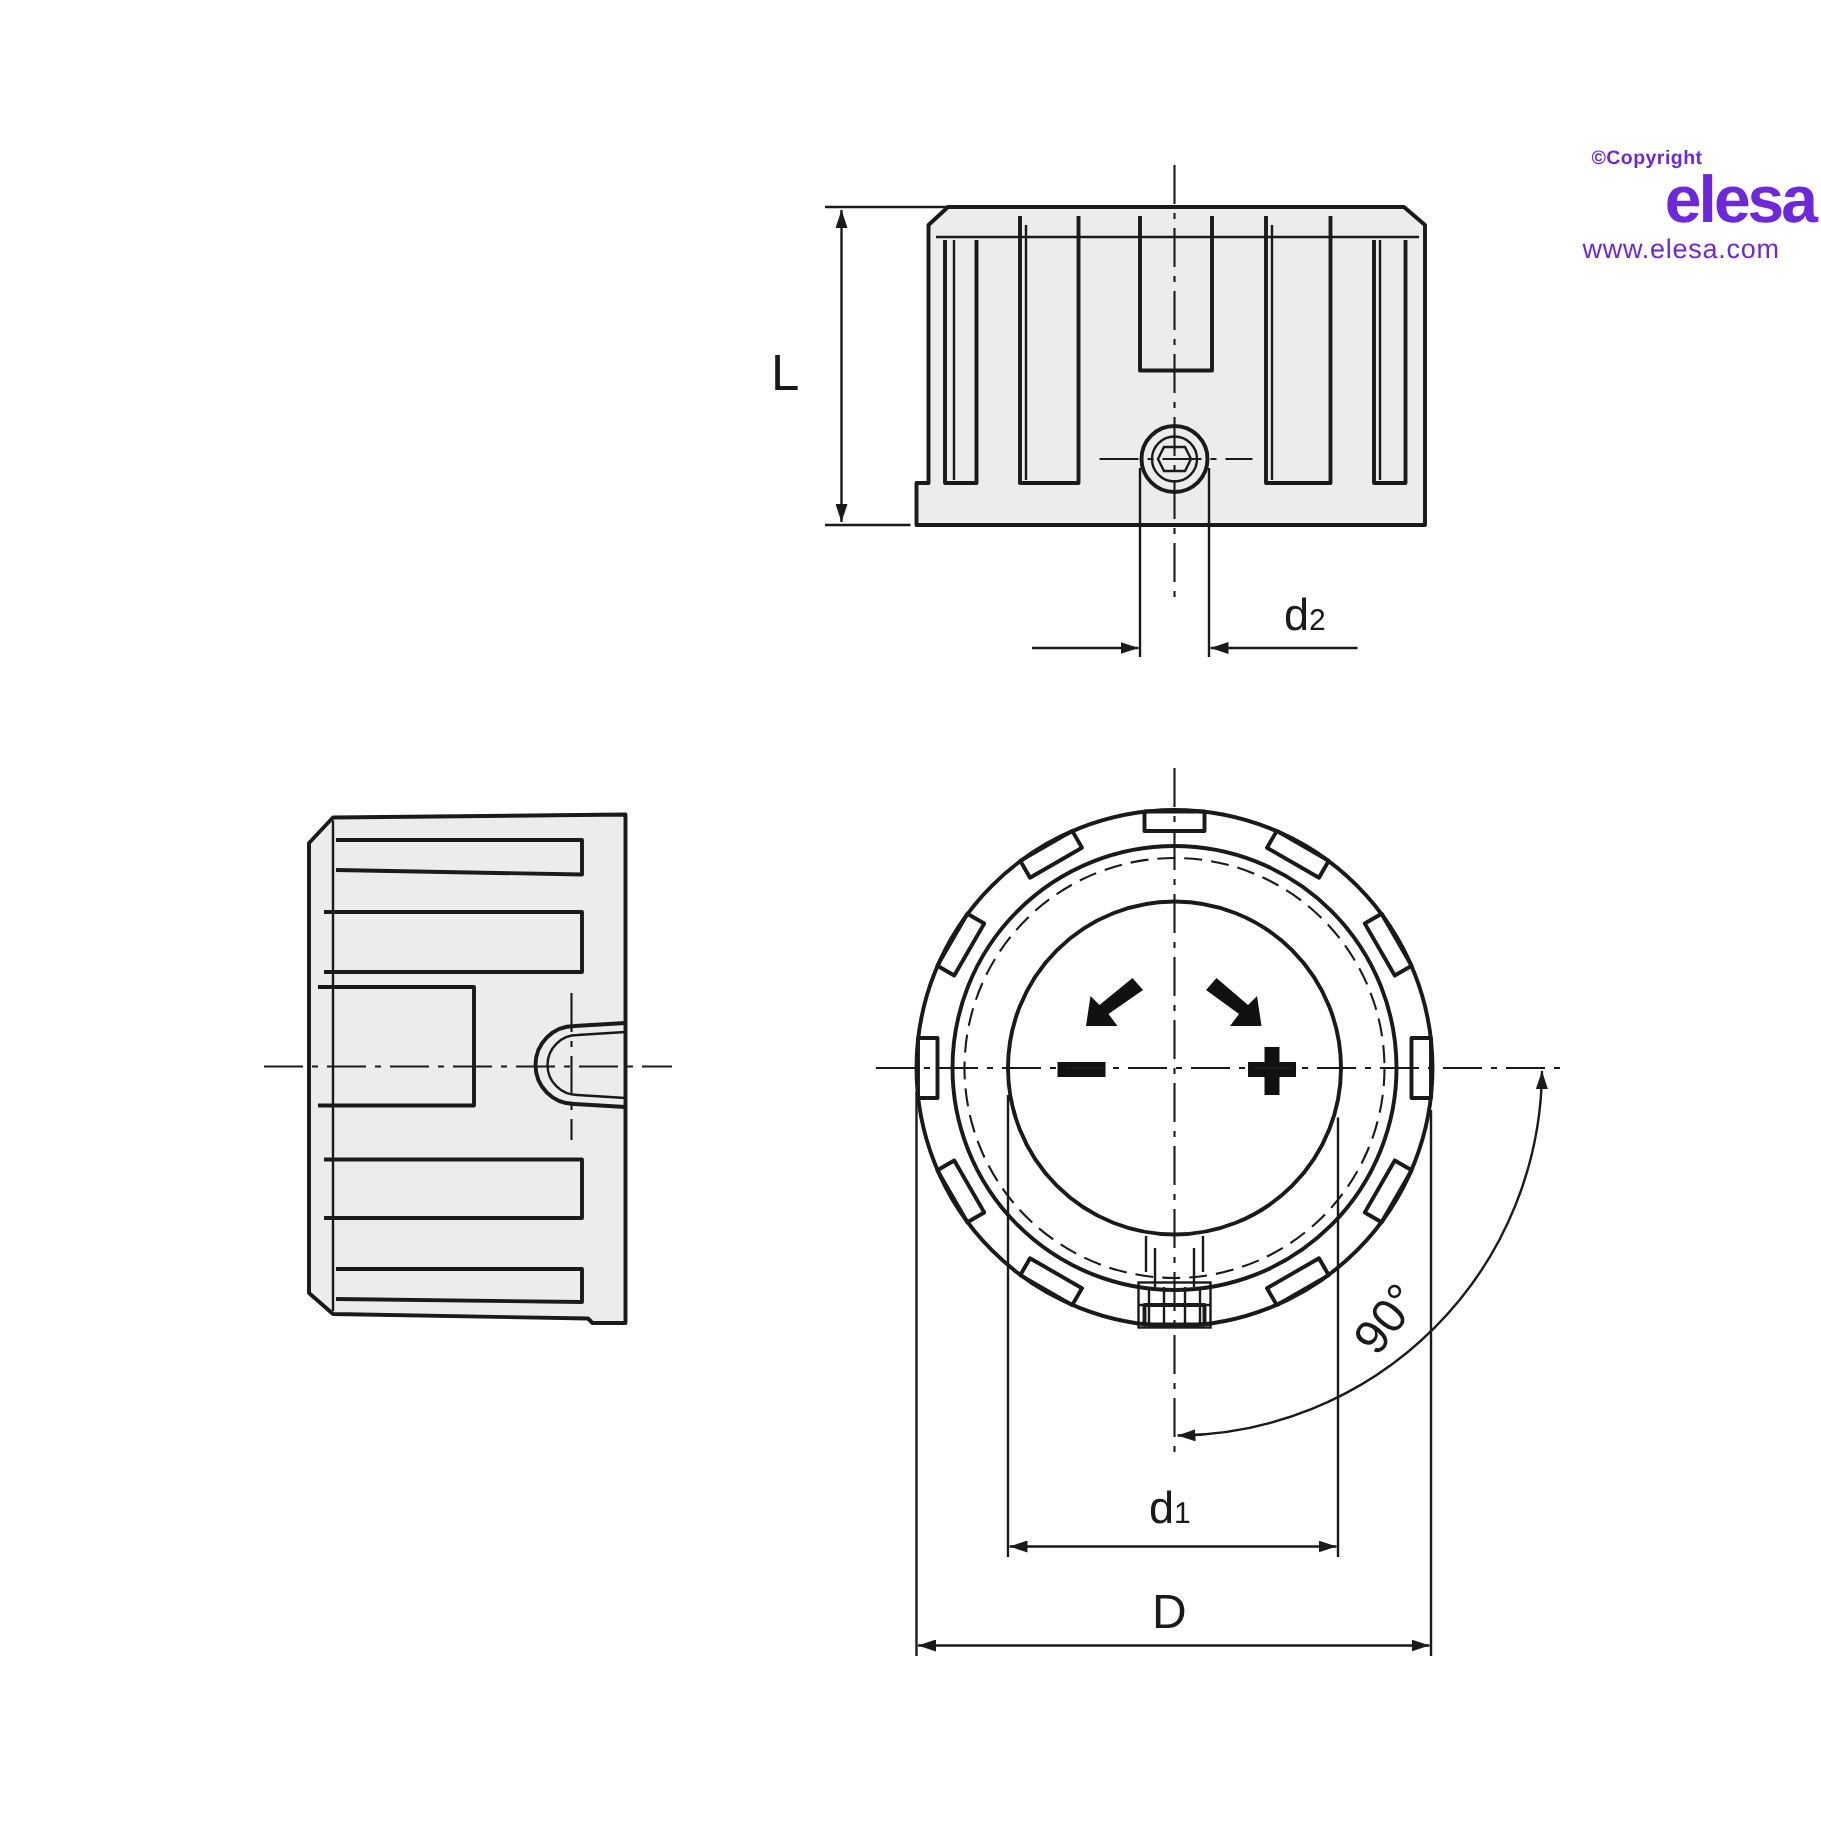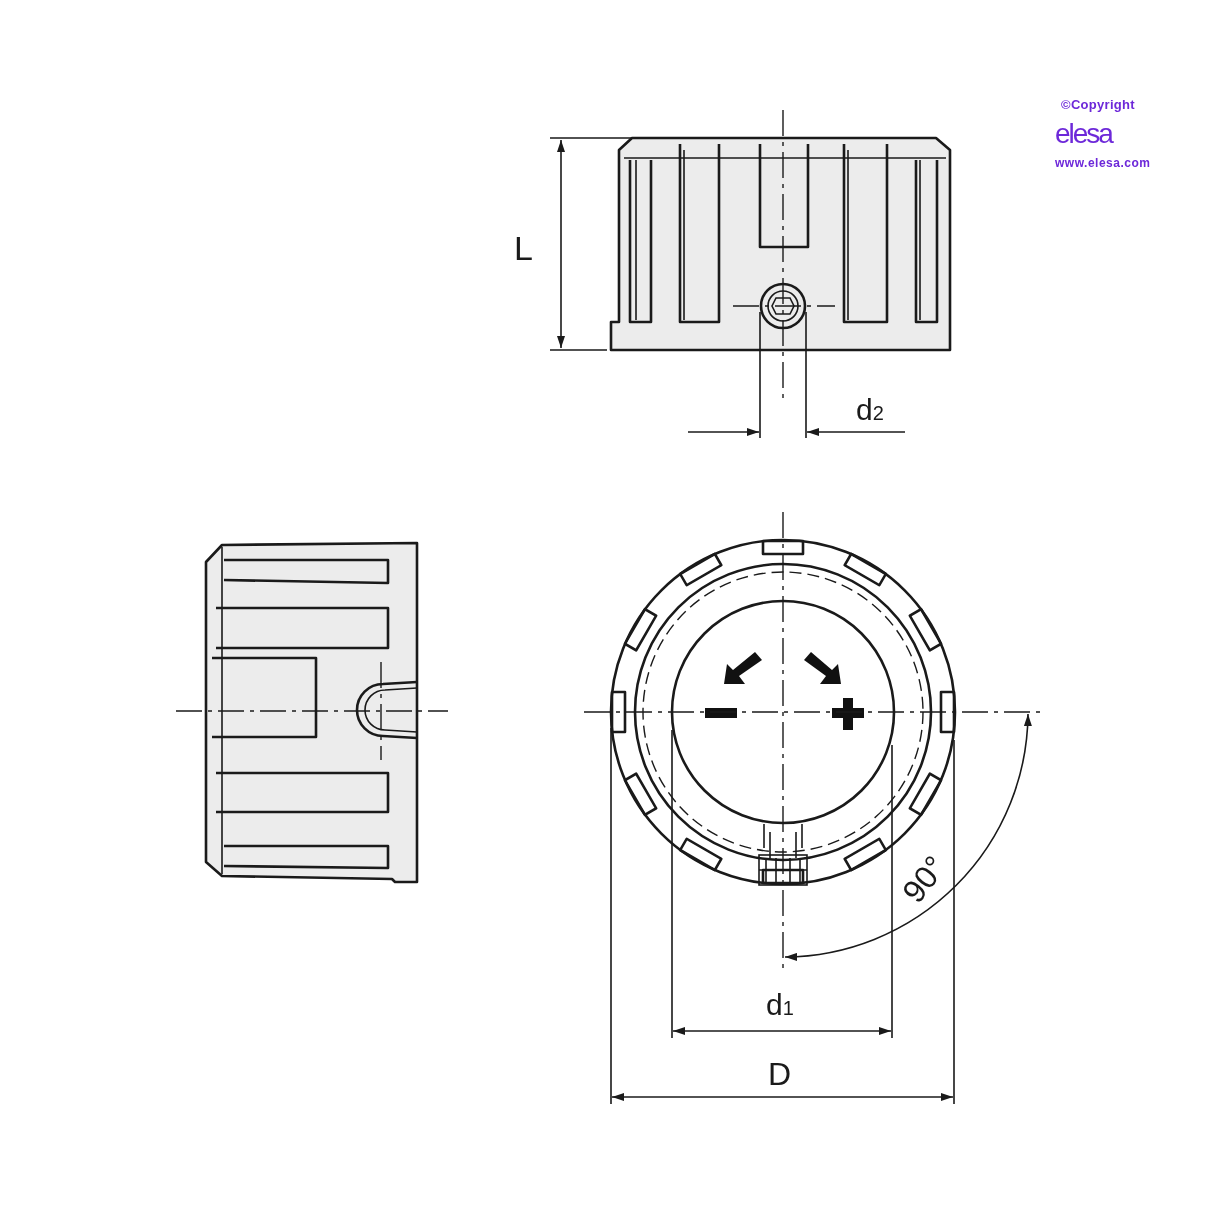--- a/index.html
+++ b/index.html
@@ -6,22 +6,22 @@
   body { width:1214px; height:1214px; position:relative; overflow:hidden; font-family:"Liberation Sans", sans-serif; }
   svg { position:absolute; left:0; top:0; }
   .ln { stroke:#1a1a1a; stroke-width:2.6; fill:none; stroke-linejoin:round; }
   .thin { stroke:#1a1a1a; stroke-width:1.6; fill:none; }
   .fill { fill:#ececec; }
   .cl { stroke:#1a1a1a; stroke-width:1.4; fill:none; stroke-dasharray:26 6 4 6; }
   .dash { stroke:#1a1a1a; stroke-width:1.4; fill:none; stroke-dasharray:12 6; }
   .dimtxt { font-family:"Liberation Sans", sans-serif; fill:#1a1a1a; }
   .logo { position:absolute; left:1055px; top:97px; width:155px; color:#6d28d9; text-align:left; }
   .logo .cp { font-size:13px; font-weight:bold; letter-spacing:0.3px; padding-left:6px; }
-  .logo .brand { font-size:28px; font-weight:normal; letter-spacing:-2px; line-height:44px; }
-  .logo .url { font-size:12px; font-weight:bold; letter-spacing:0.5px; }
+  .logo .brand { font-size:44px; font-weight:bold; letter-spacing:-2px; line-height:44px;text-align:right; }
+  .logo .url { font-size:18px; font-weight:normal; letter-spacing:0.5px; }
 </style>
 </head>
 <body>
 
 <div class="logo">
   <div class="cp">©Copyright</div>
   <div class="brand">elesa</div>
   <div class="url">www.elesa.com</div>
 </div>
 

